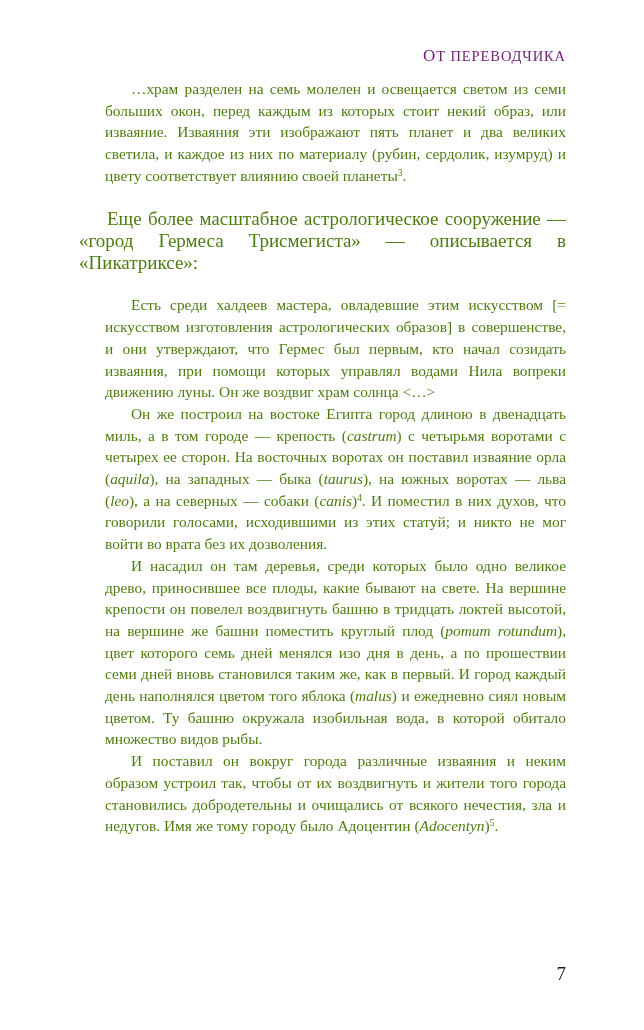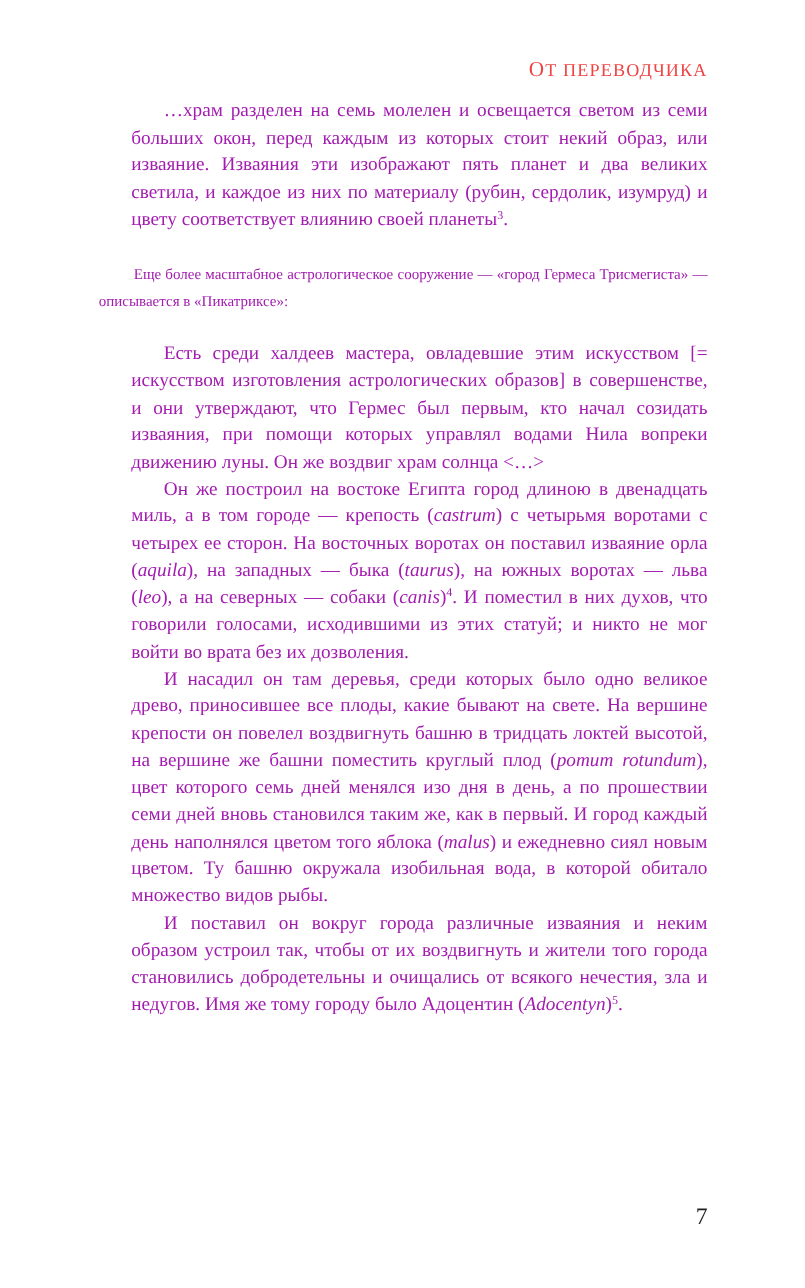--- a/index.html
+++ b/index.html
@@ -21,54 +21,54 @@
 
   
   .running-head {
     position: absolute;
     top: 46px;
     left: 79px;
     width: 487px;
     text-align: right;
     font-size: 14.5px;
     letter-spacing: 0.9px;
-    color: #ef4444;
+    color: #701a75;
     white-space: nowrap;
   }
   .running-head .rh-cap {
     font-size: 17px;
   }
 
   
   .textblock {
     position: absolute;
     top: 78px;
     left: 79px;
     width: 487px;
   }
 
   p {
     margin: 0;
     text-align: justify;
     text-justify: inter-word;
-    color: #a21caf;
+    color: #4d7c0f;
   }
 
   
   .quote {
     margin-left: 26px;
     margin-right: 0px;
     font-size: 15.4px;
     line-height: 21.7px;
     text-indent: 26px;
   }
 
   
   .body-par {
-    font-size: 12px;
+    font-size: 19px;
     line-height: 22.3px;
     text-indent: 28px;
     margin-top: 21px;
     margin-bottom: 20px;
   }
 
   .lat {
   }
 
   sup.fn {

